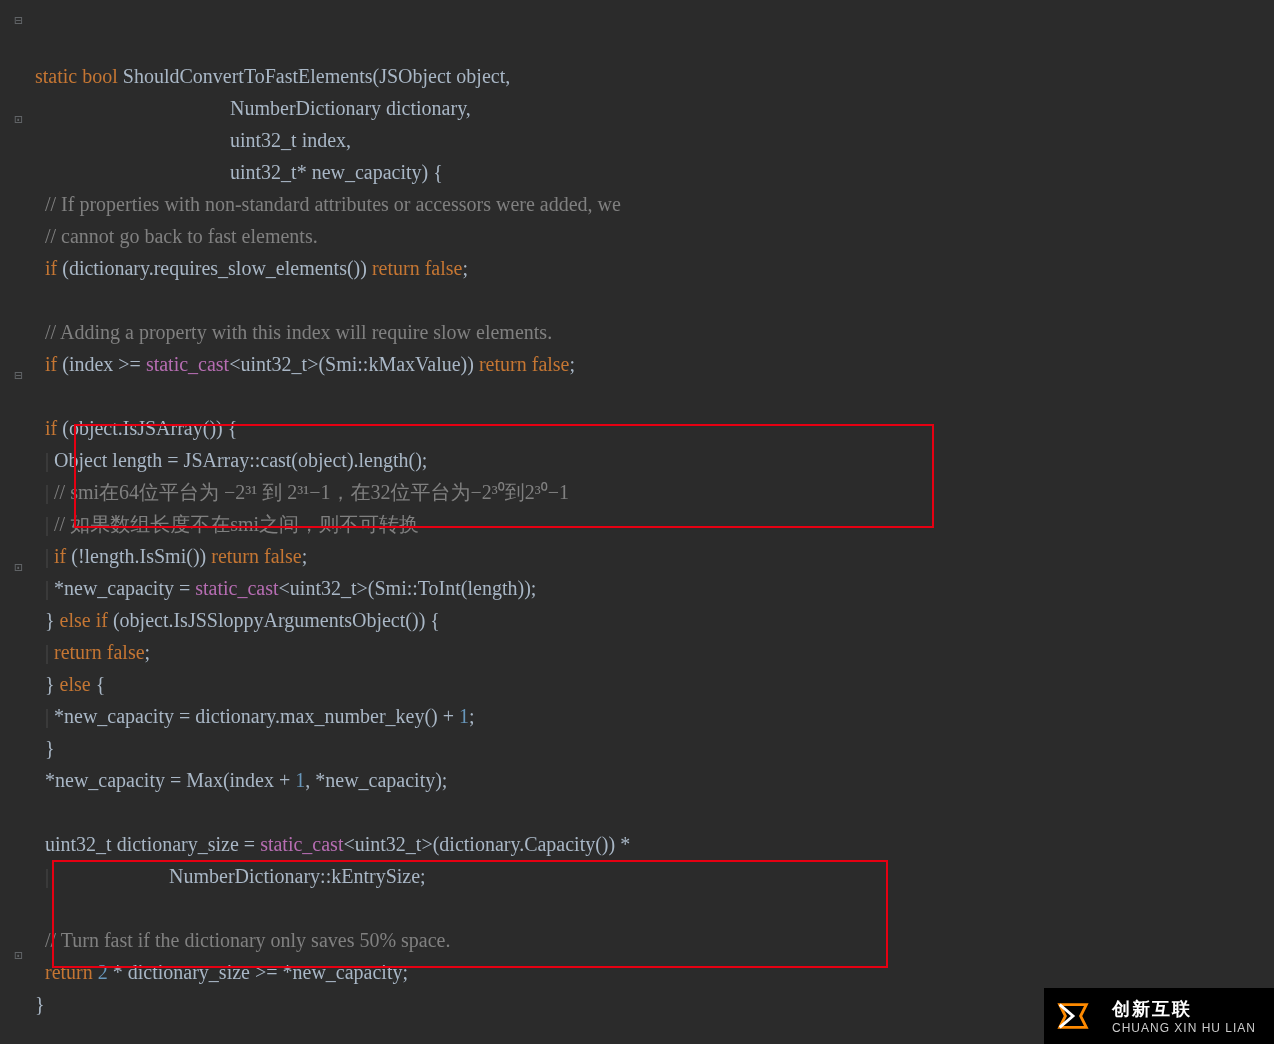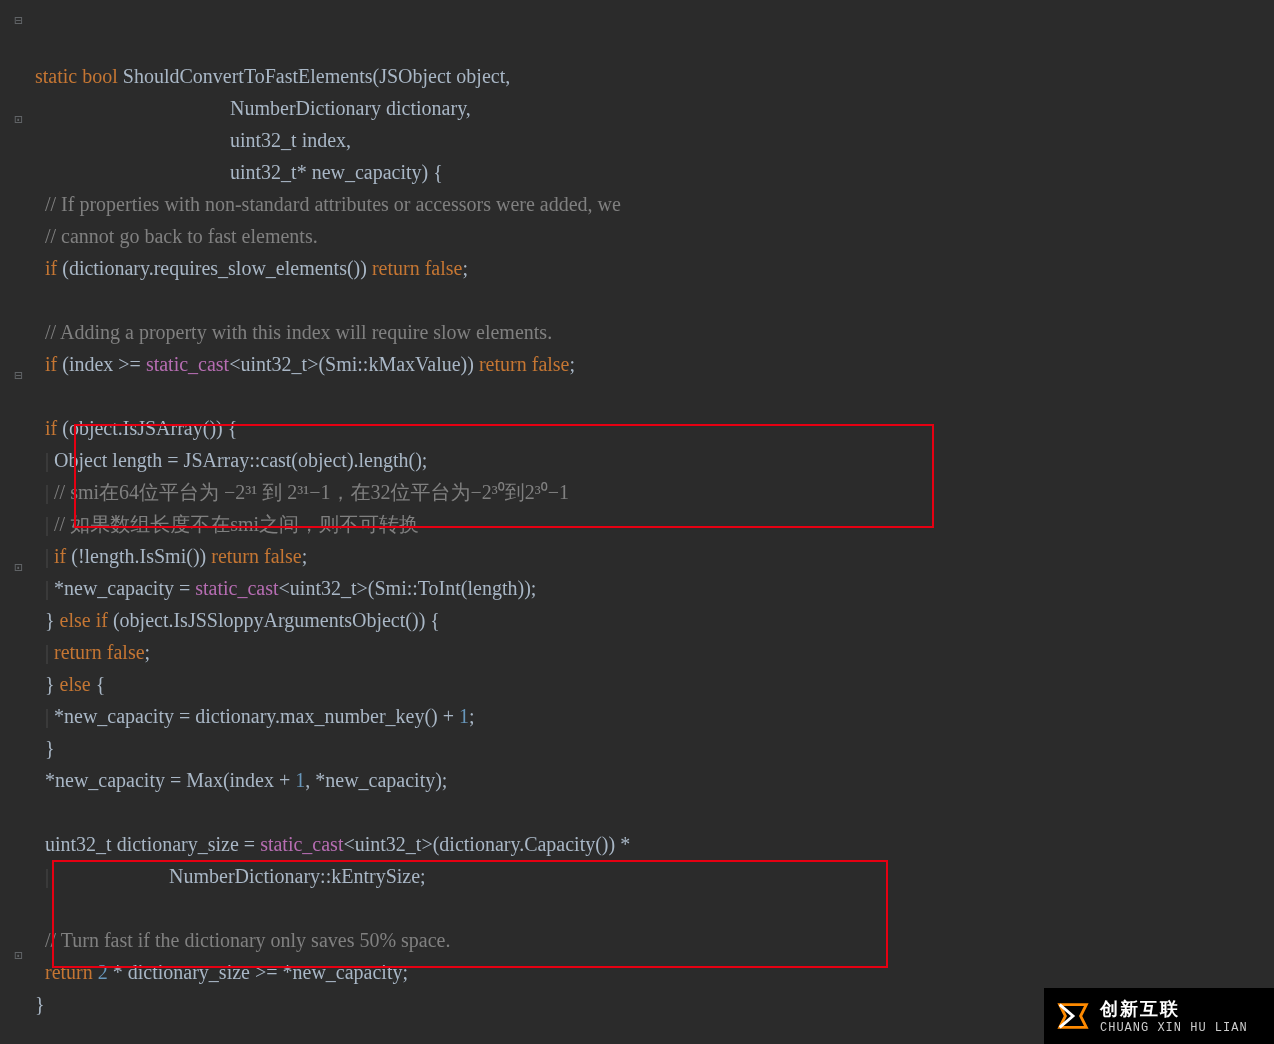--- a/index.html
+++ b/index.html
@@ -56,23 +56,23 @@
   .watermark {
     position: absolute;
     right: 0;
     bottom: 0;
     height: 56px;
     width: 210px;
     background: #000;
     color: #fff;
     display: flex;
     align-items: center;
-    gap: 8px;
+    gap: 20px;
     padding: 0 10px;
-    font-family: Liberation Mono, monospace;
+    font-family: Liberation Sans, sans-serif;
   }
   .wm-logo {
     width: 38px;
     height: 38px;
     position: relative;
   }
   .wm-logo svg { width: 38px; height: 38px; }
   .wm-text-cn { font-size: 18px; font-weight: 600; letter-spacing: 2px; }
   .wm-text-en { font-size: 12px; letter-spacing: 1px; color: #ccc; }
 </style>

